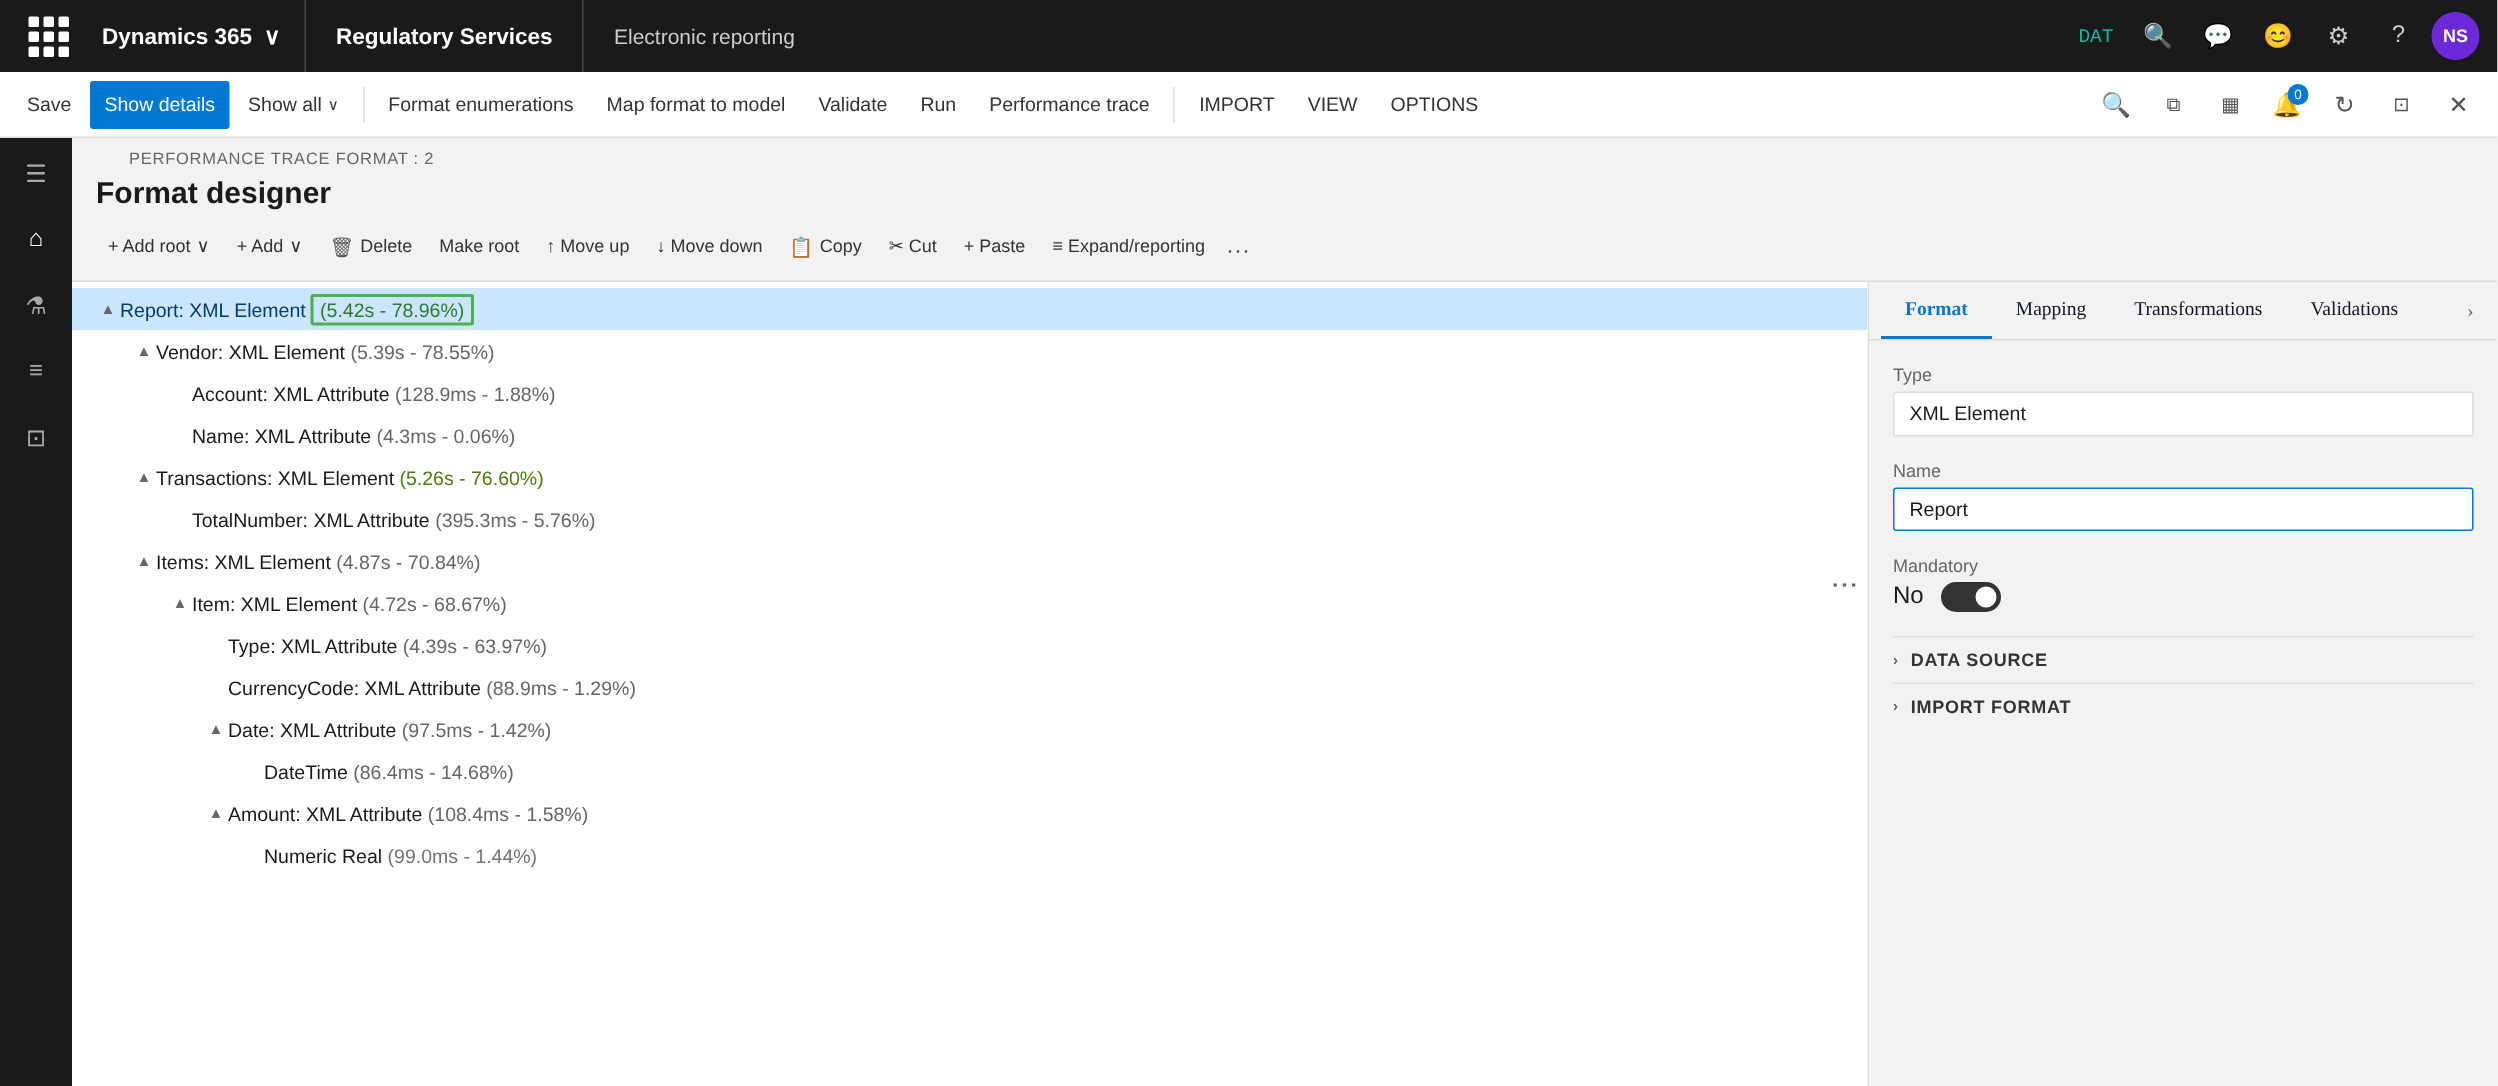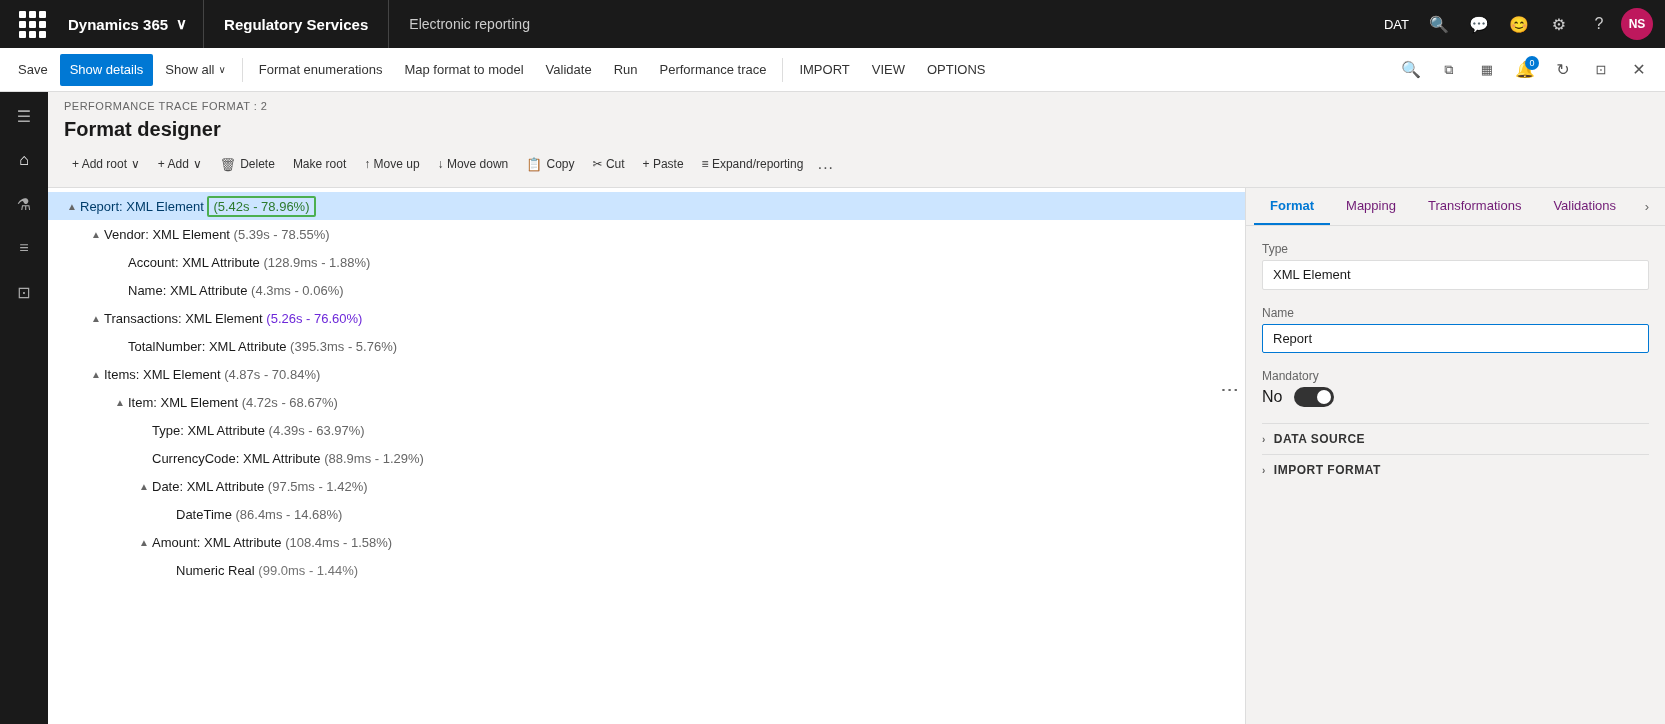--- a/index.html
+++ b/index.html
@@ -50,25 +50,25 @@
     .top-right {
       display: flex; align-items: center; gap: 4px;
     }
     .top-right-item {
       width: 36px; height: 36px;
       display: flex; align-items: center; justify-content: center;
       color: #ccc; font-size: 16px; cursor: pointer;
       border-radius: 3px;
     }
     .top-right-text {
-      color: #ffffff; font-size: 13px; padding: 0 8px; cursor: pointer;
+      color: #14b8a6; font-size: 13px; padding: 0 8px; cursor: pointer; font-family: Liberation Mono, monospace;
     }
     .top-avatar {
       width: 32px; height: 32px; border-radius: 50%;
-      background: #be185d;
+      background: #6d28d9;
       display: flex; align-items: center; justify-content: center;
       color: #fff; font-size: 12px; font-weight: 700; cursor: pointer;
     }
 
     
     .command-bar {
       display: flex;
       align-items: center;
       background: #fff;
       height: 44px;
@@ -119,21 +119,21 @@
       display: flex;
       flex-direction: column;
       overflow: hidden;
       background: #f3f2f1;
     }
 
     .breadcrumb-area {
       padding: 8px 16px 4px 16px;
     }
     .breadcrumb-text {
-      font-size: 11px; color: #666; text-transform: uppercase; letter-spacing: 0.5px;
+      font-size: 11px; color: #666; text-transform: uppercase; letter-spacing: 0.5px; margin-left: 22px;
     }
     .page-title {
       font-size: 20px; font-weight: 600; color: #1a1a1a; padding: 2px 16px 8px;
     }
 
     
     .format-toolbar {
       display: flex; align-items: center; gap: 2px;
       padding: 4px 16px;
       background: #f3f2f1;
@@ -197,24 +197,25 @@
       background: #f3f2f1;
       border-left: 1px solid #ddd;
       display: flex; flex-direction: column;
       overflow: hidden;
     }
     .right-tabs {
       display: flex; align-items: center;
       background: #f3f2f1;
       border-bottom: 1px solid #ddd;
       padding: 0 8px;
+      font-family: Liberation Serif, serif;
     }
     .right-tab {
       padding: 10px 16px;
-      font-size: 13px; cursor: pointer; color: #701a75;
+      font-size: 13px; cursor: pointer; color: #0f172a;
       border-bottom: 2px solid transparent;
     }
     .right-tab.active { color: #0078d4; border-bottom-color: #0078d4; font-weight: 600; }
     .right-tab-arrow {
       margin-left: auto; cursor: pointer; color: #666; padding: 8px;
     }
     .right-content {
       padding: 16px; flex: 1; overflow-y: auto;
     }
     .field-group { margin-bottom: 16px; }
@@ -395,21 +396,21 @@
     <span class="indent" style="width:64px"></span>
     <span class="toggle"></span>
     <span class="row-text">
       Name: XML Attribute <span style="color:#666">(4.3ms - 0.06%)</span>
     </span>
   </div>
               <div class="tree-row">
     <span class="indent" style="width:40px"></span>
     <span class="toggle">▲</span>
     <span class="row-text">
-      Transactions: XML Element <span style="color:#6d28d9">(5.26s - 76.60%)</span>
+      Transactions: XML Element <span style="color:#4d7c0f">(5.26s - 76.60%)</span>
     </span>
   </div>
               <div class="tree-row">
     <span class="indent" style="width:64px"></span>
     <span class="toggle"></span>
     <span class="row-text">
       TotalNumber: XML Attribute <span style="color:#666">(395.3ms - 5.76%)</span>
     </span>
   </div>
               <div class="tree-row">

